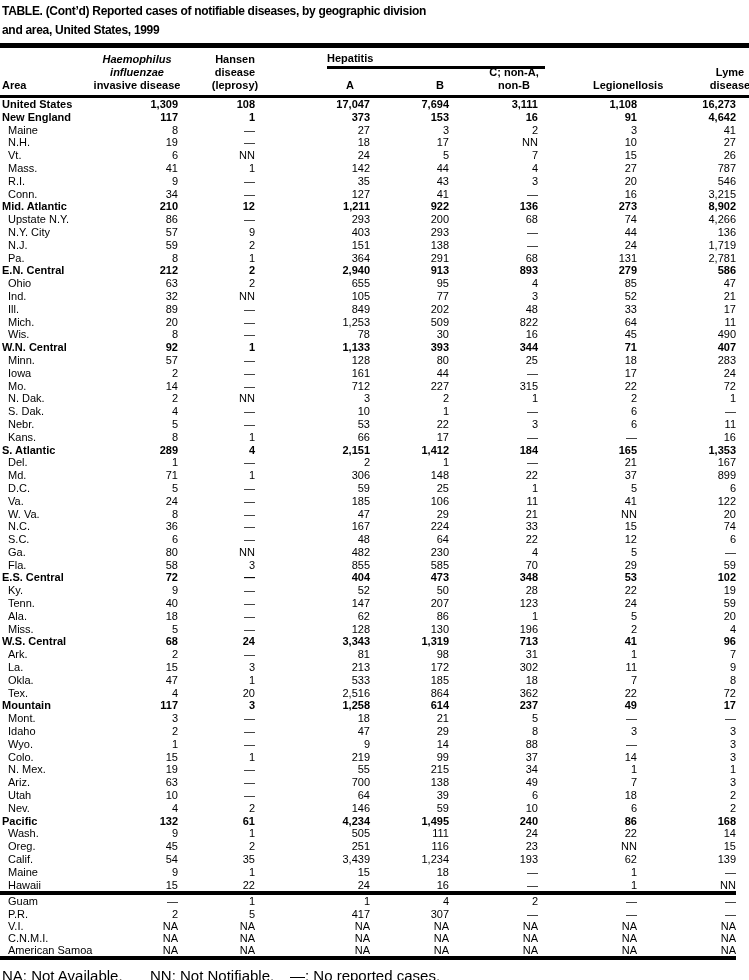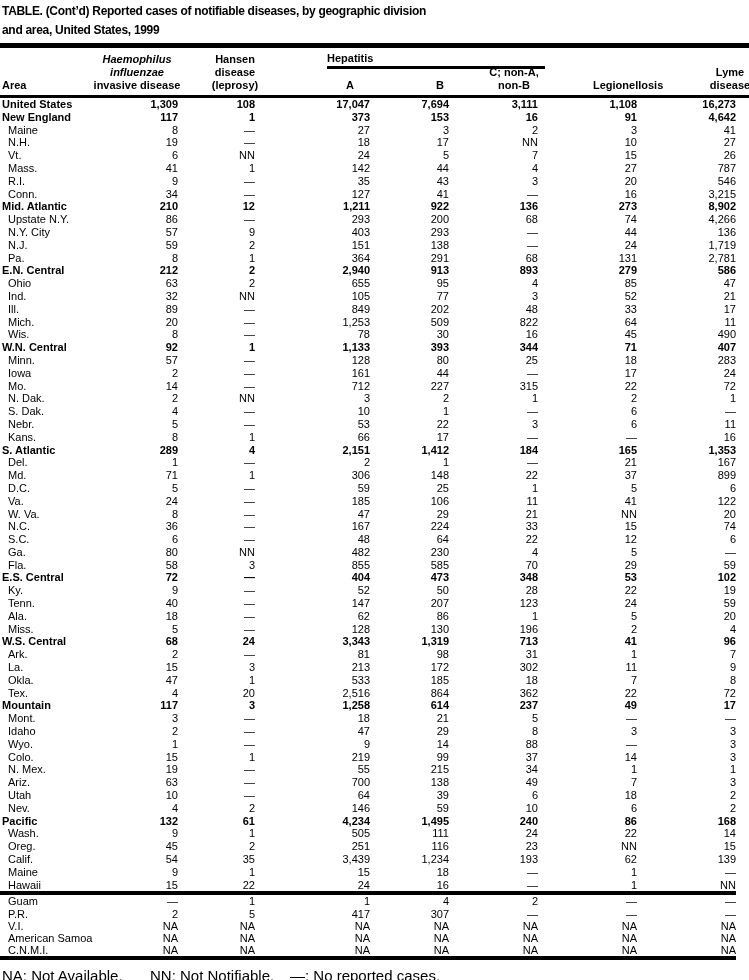--- a/index.html
+++ b/index.html
@@ -756,31 +756,31 @@
         <td class="area">V.I.</td>
         <td class="num">NA</td>
         <td class="num">NA</td>
         <td class="num">NA</td>
         <td class="num">NA</td>
         <td class="num">NA</td>
         <td class="num">NA</td>
         <td class="num">NA</td>
       </tr>
       <tr class="territory">
+        <td class="area">C.N.M.I.</td>
+        <td class="num">NA</td>
+        <td class="num">NA</td>
+        <td class="num">NA</td>
+        <td class="num">NA</td>
+        <td class="num">NA</td>
+        <td class="num">NA</td>
+        <td class="num">NA</td>
+      </tr>
+      <tr class="territory">
         <td class="area">American Samoa</td>
-        <td class="num">NA</td>
-        <td class="num">NA</td>
-        <td class="num">NA</td>
-        <td class="num">NA</td>
-        <td class="num">NA</td>
-        <td class="num">NA</td>
-        <td class="num">NA</td>
-      </tr>
-      <tr class="territory">
-        <td class="area">C.N.M.I.</td>
         <td class="num">NA</td>
         <td class="num">NA</td>
         <td class="num">NA</td>
         <td class="num">NA</td>
         <td class="num">NA</td>
         <td class="num">NA</td>
         <td class="num">NA</td>
       </tr>
     </tbody>
 </table>

